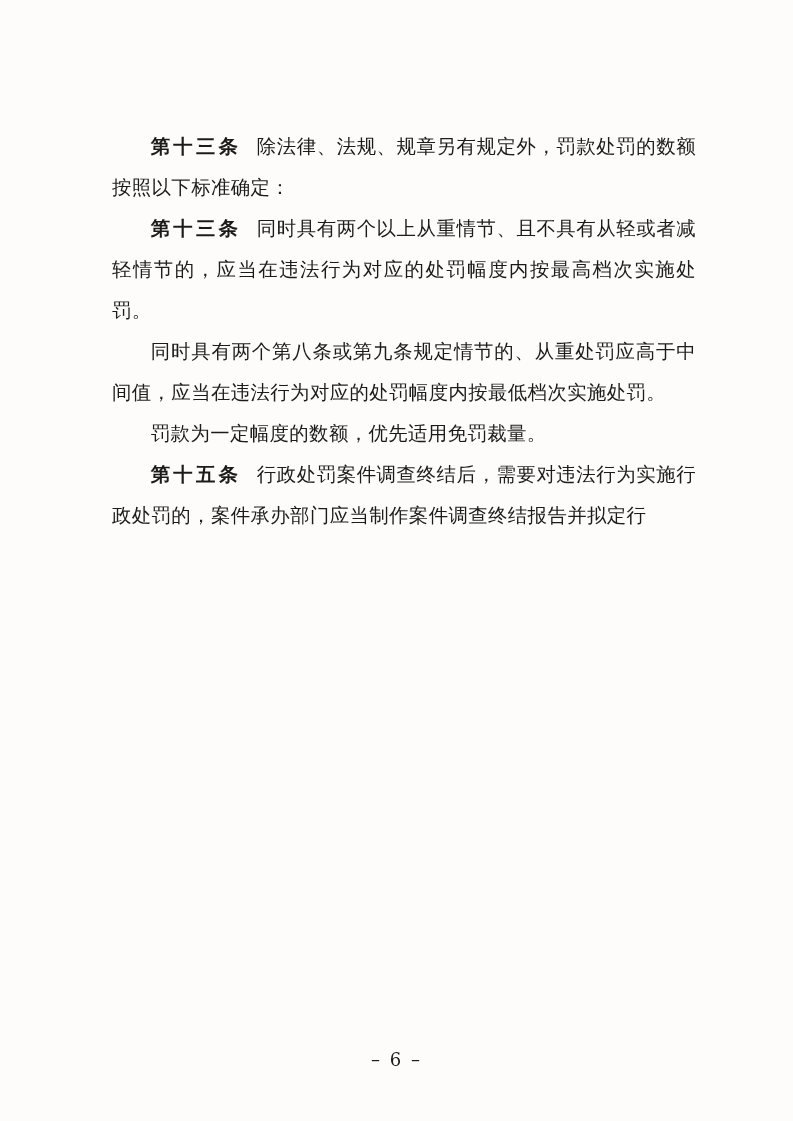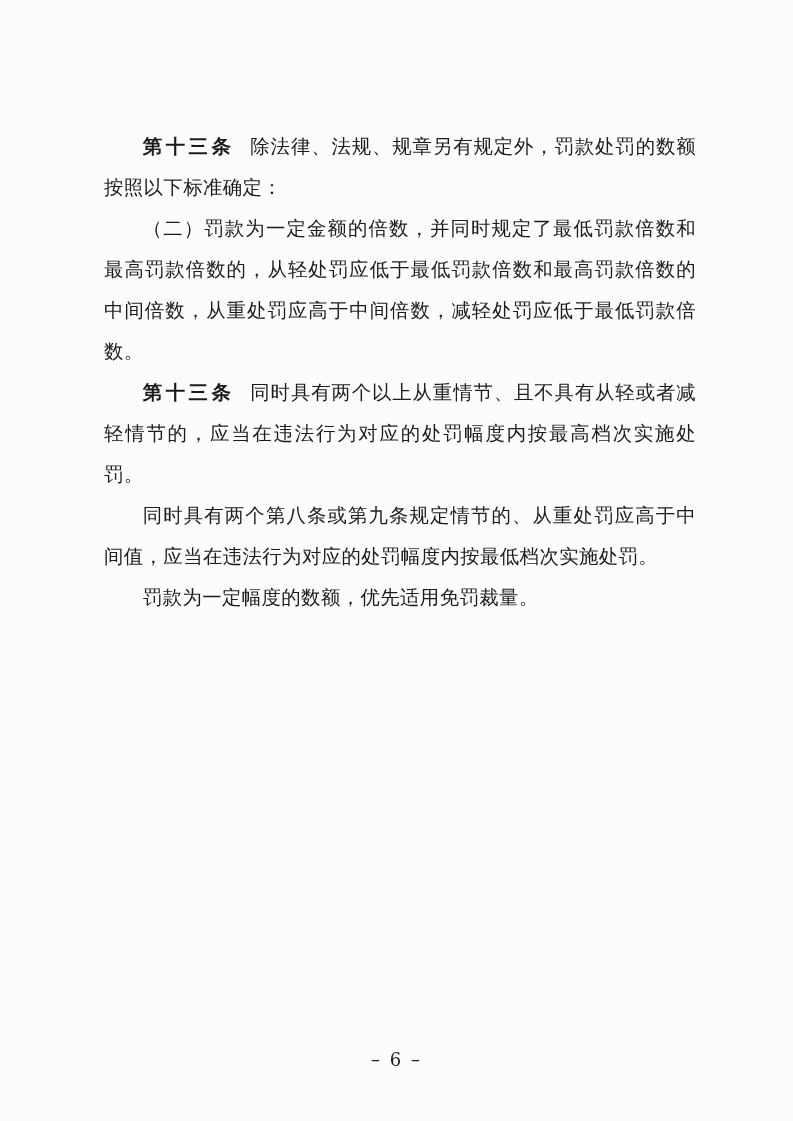--- a/index.html
+++ b/index.html
@@ -26,21 +26,21 @@
     left: 104px;
     top: 126px;
     width: 592px;
   }
   .para {
     font-size: 19.4px;
     line-height: 41px;
     letter-spacing: 0.4px;
     text-align: justify;
     text-justify: inter-character;
-    margin: 0 0 0 0;
+    margin: 0 0 0 8px;
     text-indent: 2em;
     word-break: break-all;
   }
   .para .lead {
     font-weight: bold;
     letter-spacing: 3px;
   }
   .para .lead-gap {
     display: inline-block;
     width: 0.8em;
@@ -61,37 +61,37 @@
 <body>
 
 <div class="page">
   <div class="page-inner">
 
     <p class="para">
       <span class="lead">第十三条</span><span class="lead-gap"></span><span>除法律、法规、规章另有规定外，罚款处罚的数额按照以下标准确定：</span>
     </p>
 
 
-    <p class="para">
-      <span>（二）罚款为一定金额的倍数，并同时规定了最低罚款倍数和最高罚款倍数的，从轻处罚应低于最低罚款倍数和最高罚款倍数的中间倍数，从重处罚应高于中间倍数，减轻处罚应低于最低罚款倍数。</span>
-    </p>
 
     <p class="para">
       <span class="lead">第十三条</span><span class="lead-gap"></span><span>同时具有两个以上从重情节、且不具有从轻或者减轻情节的，应当在违法行为对应的处罚幅度内按最高档次实施处罚。</span>
     </p>
 
     <p class="para">
       <span>同时具有两个第八条或第九条规定情节的、从重处罚应高于中间值，应当在违法行为对应的处罚幅度内按最低档次实施处罚。</span>
     </p>
 
 
 
     <p class="para">
       <span>罚款为一定幅度的数额，优先适用免罚裁量。</span>
     </p>
 
+    <p class="para">
+      <span class="lead">第十五条</span><span class="lead-gap"></span><span>行政处罚案件调查终结后，需要对违法行为实施行政处罚的，案件承办部门应当制作案件调查终结报告并拟定行</span>
+    </p>
 
   </div>
 
   <div class="footer">
     <span>– 6 –</span>
   </div>
 </div>
 
 </body></html>

